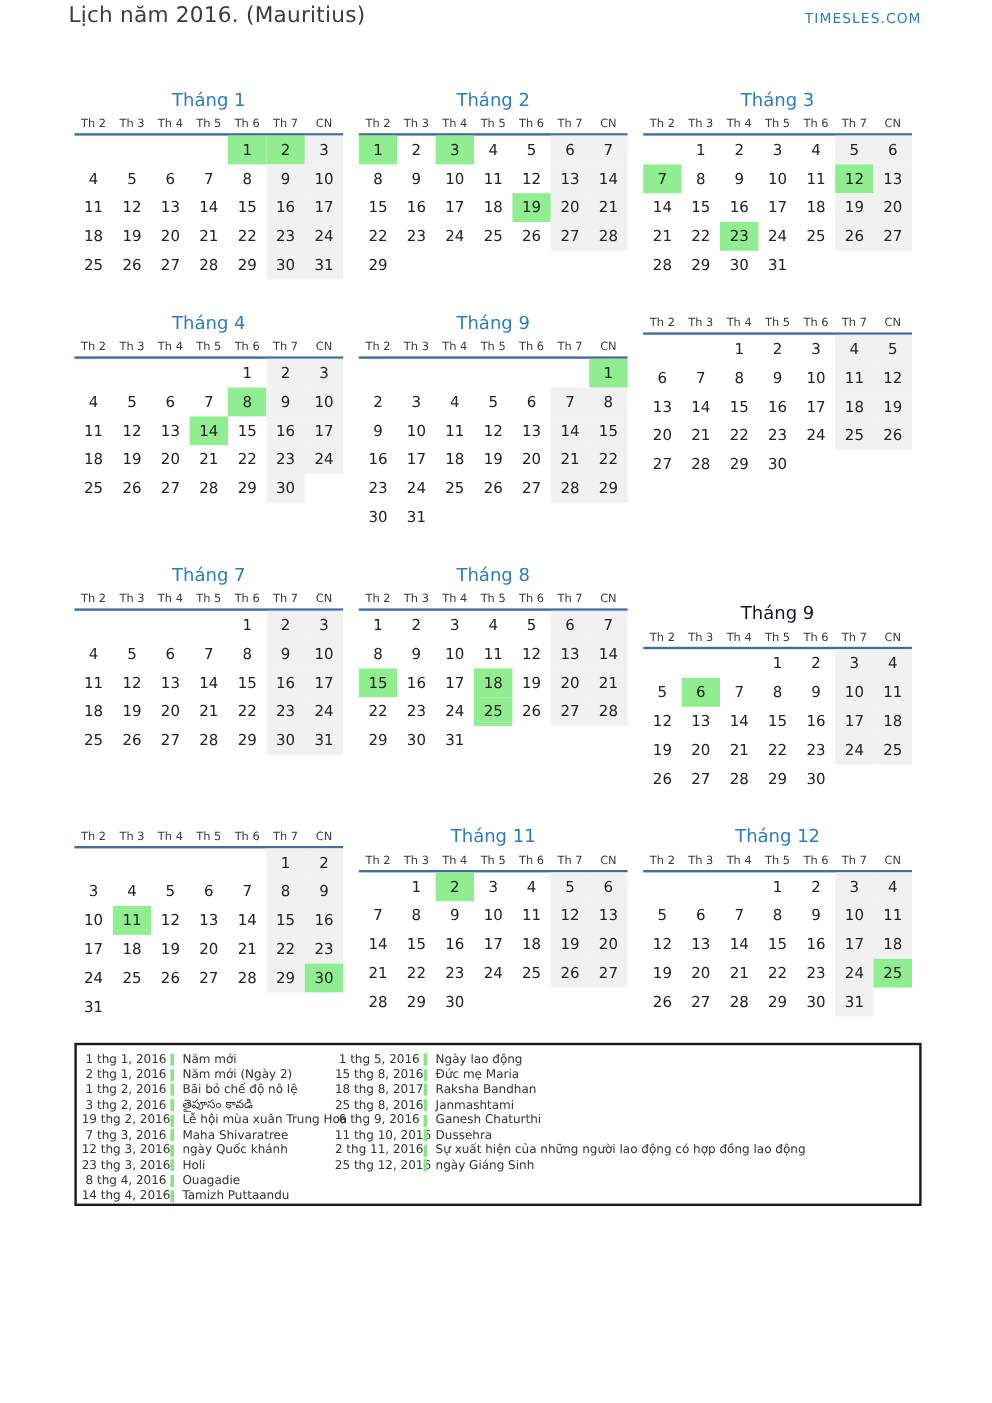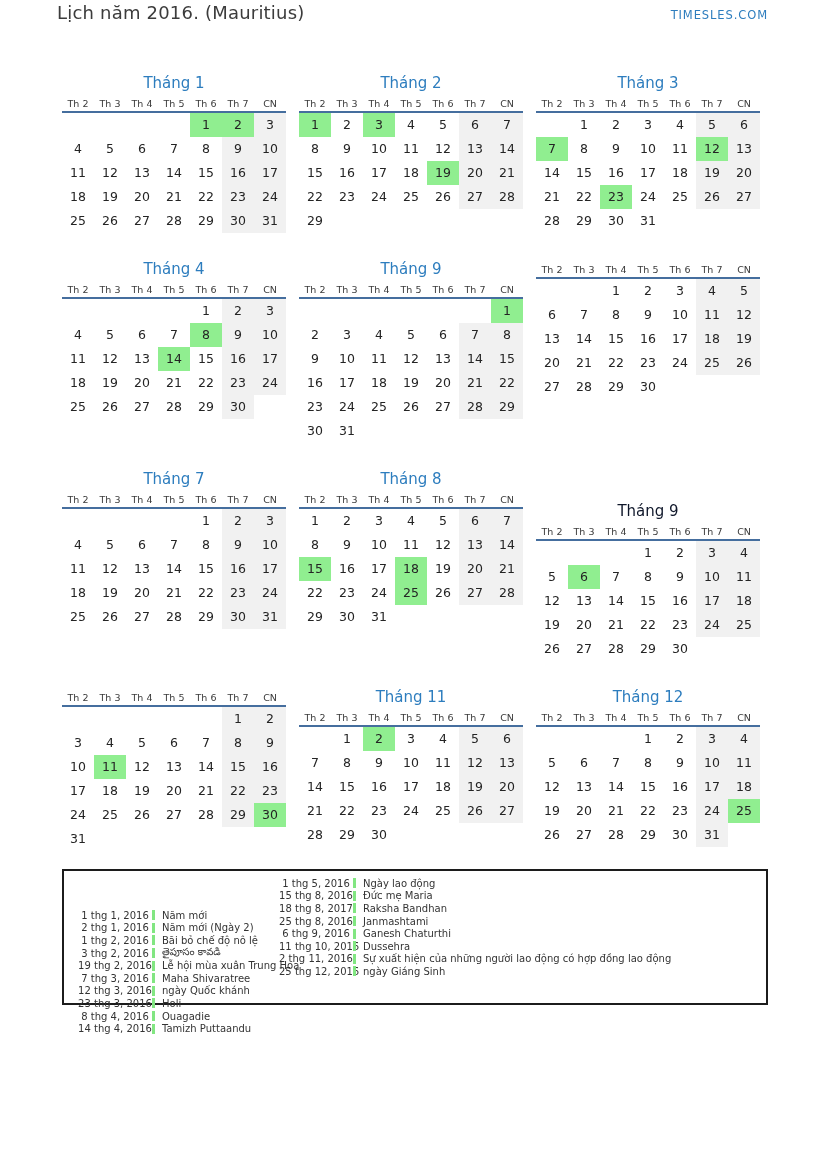--- a/index.html
+++ b/index.html
@@ -22,21 +22,21 @@
   .week-header span { width:32px; text-align:center; font-size:9.5px; color:#3a3a3a; }
   .week-row { display:flex; }
   .day { width:32px; height:24px; line-height:24px; text-align:center;
     font-size:12.5px; color:#242424; }
   .day.weekend { background:#f1f1f1; }
   .day.holiday { background:#90ee90; }
 
   .legend { position:absolute; left:62px; top:869px; width:706px; height:136px;
     border:2px solid #1c1c1c; background:#fff; }
   .legend-col { position:absolute; top:6px; }
-  .legend-col.left { left:14px;margin-top:32px; }
+  .legend-col.left { left:4px; }
   .legend-col.right { left:215px; }
   .legend-row { display:flex; align-items:center; height:12.6px; white-space:nowrap; }
   .legend-date { width:74px; text-align:center; font-size:10px; color:#333; }
   .legend-bar { display:inline-block; width:3px; height:10px; background:#82e682;
     flex:0 0 3px; }
   .legend-label { margin-left:7px; font-size:10px; color:#333; }
 </style>
 </head>
 <body>
 

